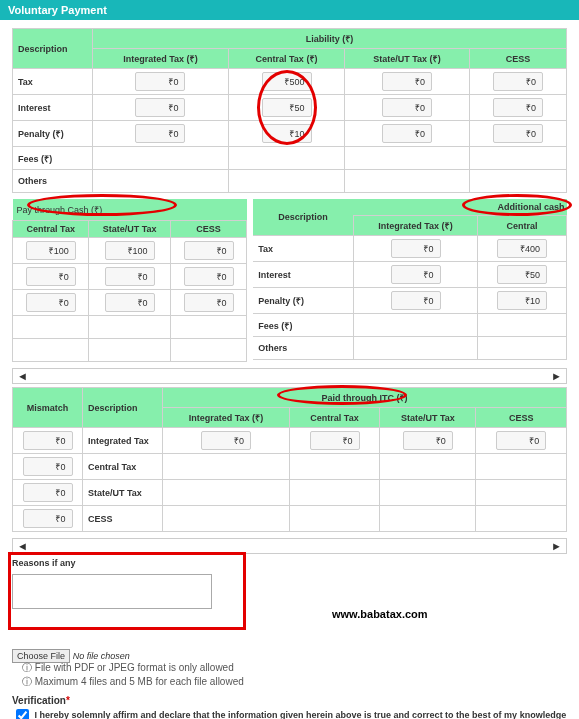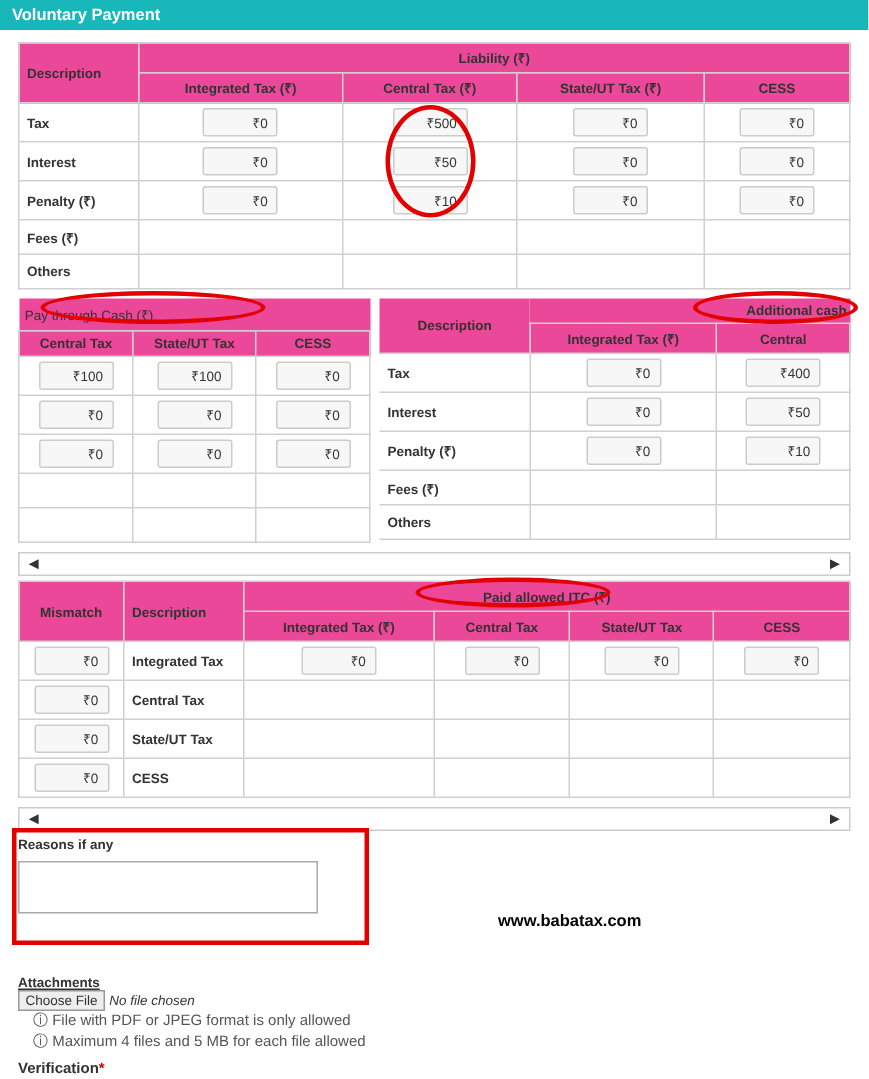--- a/index.html
+++ b/index.html
@@ -1,21 +1,21 @@
 <!DOCTYPE html>
 <html><head>
 <meta charset="utf-8">
 <style>
   * { box-sizing: border-box; }
   body { margin:0; font-family: Arial, sans-serif; font-size:10px; color:#333; background:#fff; width:579px; }
   .header { background:#18b7b9; color:#fff; padding:4px 8px; font-size:11px; font-weight:bold; }
   .wrap { padding:8px 12px; }
   table { border-collapse:collapse; width:100%; margin-bottom:6px; }
   th, td { border:1px solid #d0d0d0; padding:3px 5px; text-align:center; font-size:9px; vertical-align:middle; }
-  th { font-weight:bold; background:#ec4899; }
+  th { font-weight:bold; background:#86efac; }
   th.desc, td.desc { text-align:left; font-weight:bold; width:80px; }
   .val-box { display:inline-block; min-width:50px; padding:2px 6px; border:1px solid #ccc; background:#f7f7f7; text-align:right; font-size:9px; border-radius:2px; }
   .scroll-row { display:flex; justify-content:space-between; border:1px solid #ccc; padding:1px 4px; font-size:11px; color:#333; margin-bottom:3px; }
   .arrow { font-weight:bold; cursor:default; }
   .rel { position:relative; }
   .circle { position:absolute; border:3px solid #e30000; border-radius:50%; pointer-events:none; }
   .box-red { position:absolute; border:3px solid #e30000; pointer-events:none; }
   .section-label { text-align:left; font-weight:normal; padding:4px; }
   .overlay-text { position:absolute; color:#d40000; font-style:italic; font-weight:bold; text-decoration:underline; font-size:13px; text-align:center; width:250px; }
   .overlay-url { position:absolute; color:#000; font-weight:bold; font-size:11px; }
@@ -181,21 +181,21 @@
     <span class="arrow">◄</span>
     <span class="arrow">►</span>
   </div>
 
   <div class="rel">
     <table>
       <tbody>
           <tr>
         <th rowspan="2" style="width:70px;">Mismatch</th>
         <th rowspan="2" class="desc">Description</th>
-        <th colspan="4">Paid allowed ITC (₹)</th>
+        <th colspan="4">Paid through ITC (₹)</th>
       </tr>
       <tr>
         <th>Integrated Tax (₹)</th>
         <th>Central Tax</th>
         <th>State/UT Tax</th>
         <th>CESS</th>
       </tr>
       </tbody>
         <tbody id="itc-body">
           <tr>
@@ -243,21 +243,20 @@
   <div class="rel" style="height:90px; margin-top:4px;">
     <div style="position:absolute; left:0; top:0;">
       <div style="font-weight:bold; font-size:9px; margin-bottom:6px;">Reasons if any</div>
       <textarea style=""></textarea>
     </div>
     <div class="box-red" style="left:-4px; top:-6px; width:238px; height:78px;"></div>
     <div class="overlay-url" style="left:320px; top:50px;">www.babatax.com</div>
   </div>
 
   <div style="margin-top:2px;">
-    <div style="font-weight:bold; font-size:9px; text-decoration:underline;">Attachments</div>
     <div style="margin-top:2px;">
       <span class="choose">Choose File</span>
       <span style="font-size:9px;font-style:italic;">No file chosen</span>
     </div>
     <div class="note">ⓘ <span>File with PDF or JPEG format is only allowed</span></div>
     <div class="note">ⓘ <span>Maximum 4 files and 5 MB for each file allowed</span></div>
   </div>
 
   <div class="verify">
     <span>Verification</span><span class="red-star">*</span>

